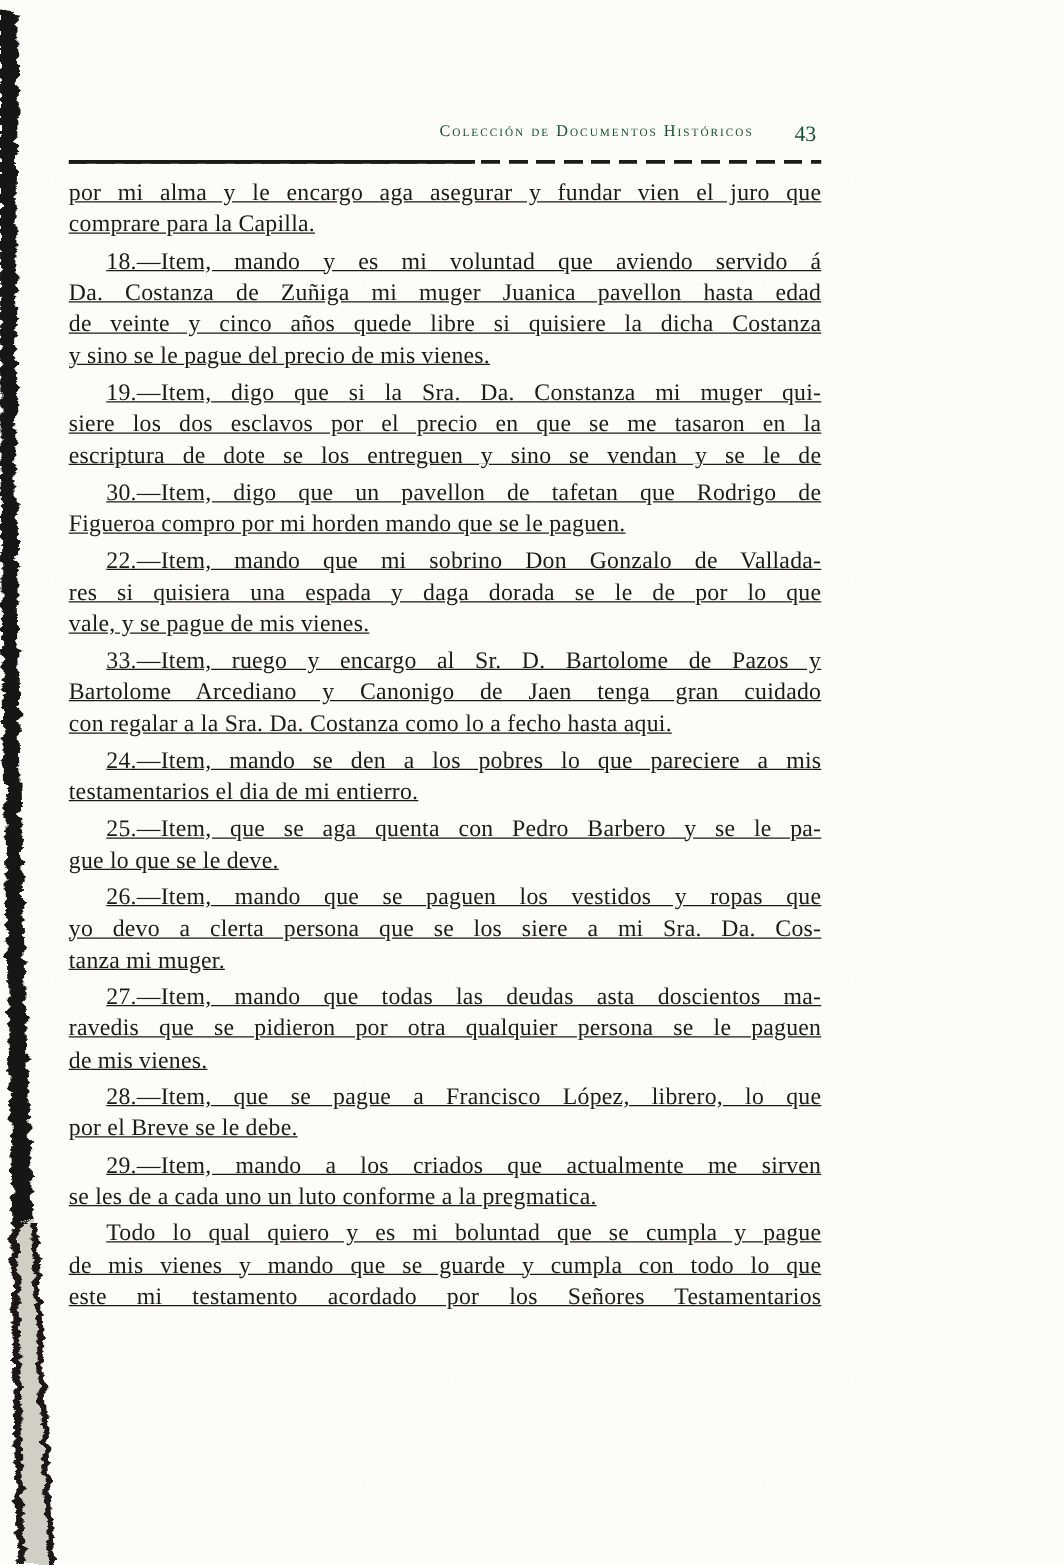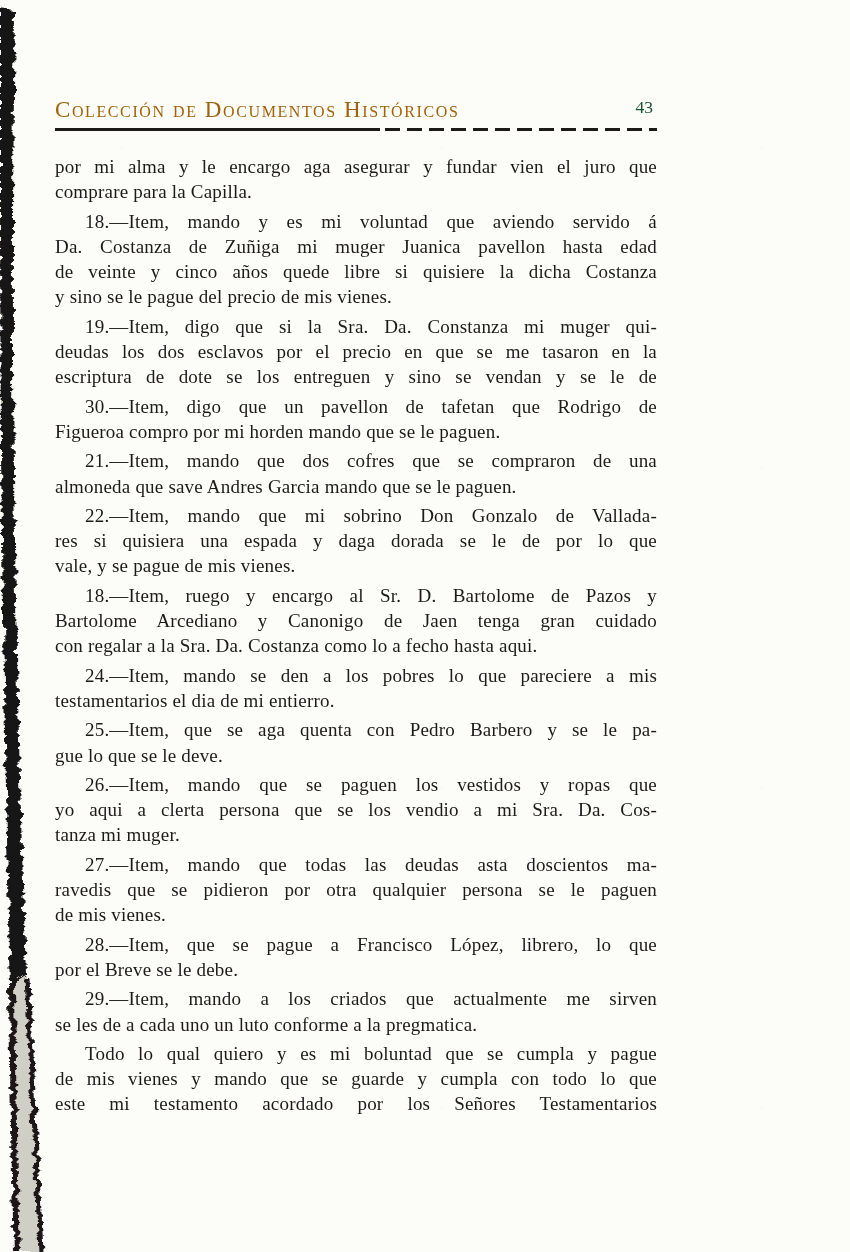--- a/index.html
+++ b/index.html
@@ -25,42 +25,43 @@
     width: 602px;
   }
   .header {
     position: relative;
     margin-top: 97px;
     height: 21px;
   }
   .running-title {
     position: absolute;
     left: 0; right: 54px; top: 0;
-    text-align: left;
+    text-align: right;
     font-variant: small-caps;
-    font-size: 23px;
+    font-size: 13px;
     letter-spacing: 1.6px;
-    color: #a16207;
+    color: #14532d;
     white-space: nowrap;
   }
   .page-number {
     position: absolute;
     right: 4px; top: 0;
     font-size: 17.5px;
     color: #14532d;
   }
   .rule {
     margin-top: 10px;
     height: 3px;
     background:
       linear-gradient(90deg, #1c1a17 0 54%, rgba(0,0,0,0) 54%),
       repeating-linear-gradient(90deg, #1c1a17 0 15px, rgba(0,0,0,0) 15px 22px);
   }
   .body {
-    margin-top: 23px;
+    margin-top: 11px;
+    text-decoration: underline;
   }
   .para { margin: 0; }
   .para + .para { margin-top: 4px; }
   .line {
     font-size: 19px;
     line-height: 25.3px;
     letter-spacing: 0.2px;
     color: #1d1b18;
   }
   .line.just {
@@ -105,52 +106,48 @@
           <div class="line">comprare para la Capilla.</div>
         </div>
         <div class="para indent">
           <div class="line just">18.—Item, mando y es mi voluntad que aviendo servido á</div>
           <div class="line just">Da. Costanza de Zuñiga mi muger Juanica pavellon hasta edad</div>
           <div class="line just">de veinte y cinco años quede libre si quisiere la dicha Costanza</div>
           <div class="line">y sino se le pague del precio de mis vienes.</div>
         </div>
         <div class="para indent">
           <div class="line just">19.—Item, digo que si la Sra. Da. Constanza mi muger qui-</div>
-          <div class="line just">deudas los dos esclavos por el precio en que se me tasaron en la</div>
+          <div class="line just">siere los dos esclavos por el precio en que se me tasaron en la</div>
           <div class="line just">escriptura de dote se los entreguen y sino se vendan y se le de</div>
         </div>
         <div class="para indent">
           <div class="line just">30.—Item, digo que un pavellon de tafetan que Rodrigo de</div>
           <div class="line">Figueroa compro por mi horden mando que se le paguen.</div>
         </div>
         <div class="para indent">
-          <div class="line just">21.—Item, mando que dos cofres que se compraron de una</div>
-          <div class="line">almoneda que save Andres Garcia mando que se le paguen.</div>
-        </div>
-        <div class="para indent">
           <div class="line just">22.—Item, mando que mi sobrino Don Gonzalo de Vallada-</div>
           <div class="line just">res si quisiera una espada y daga dorada se le de por lo que</div>
           <div class="line">vale, y se pague de mis vienes.</div>
         </div>
         <div class="para indent">
-          <div class="line just">18.—Item, ruego y encargo al Sr. D. Bartolome de Pazos y</div>
+          <div class="line just">33.—Item, ruego y encargo al Sr. D. Bartolome de Pazos y</div>
           <div class="line just">Bartolome Arcediano y Canonigo de Jaen tenga gran cuidado</div>
           <div class="line">con regalar a la Sra. Da. Costanza como lo a fecho hasta aqui.</div>
         </div>
         <div class="para indent">
           <div class="line just">24.—Item, mando se den a los pobres lo que pareciere a mis</div>
           <div class="line">testamentarios el dia de mi entierro.</div>
         </div>
         <div class="para indent">
           <div class="line just">25.—Item, que se aga quenta con Pedro Barbero y se le pa-</div>
           <div class="line">gue lo que se le deve.</div>
         </div>
         <div class="para indent">
           <div class="line just">26.—Item, mando que se paguen los vestidos y ropas que</div>
-          <div class="line just">yo aqui a clerta persona que se los vendio a mi Sra. Da. Cos-</div>
+          <div class="line just">yo devo a clerta persona que se los siere a mi Sra. Da. Cos-</div>
           <div class="line">tanza mi muger.</div>
         </div>
         <div class="para indent">
           <div class="line just">27.—Item, mando que todas las deudas asta doscientos ma-</div>
           <div class="line just">ravedis que se pidieron por otra qualquier persona se le paguen</div>
           <div class="line">de mis vienes.</div>
         </div>
         <div class="para indent">
           <div class="line just">28.—Item, que se pague a Francisco López, librero, lo que</div>
           <div class="line">por el Breve se le debe.</div>

